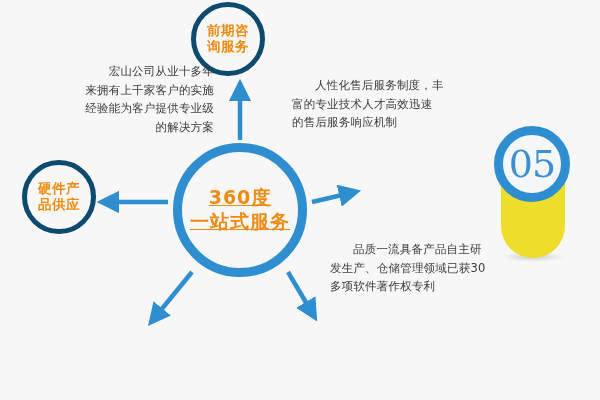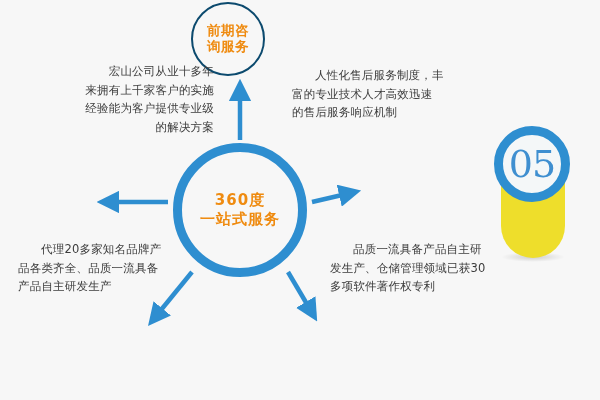--- a/index.html
+++ b/index.html
@@ -49,29 +49,30 @@
   }
 
   .hub {
     left: 173px;
     top: 143px;
     width: 134px;
     height: 134px;
     border: 9px solid #2e8ed0;
   }
   .hub .label {
-    font-size: 15px;
+    font-size: 19px;
     line-height: 1.25;
     letter-spacing: 1px;
+    text-decoration: underline;
   }
 
   .spoke {
     width: 74px;
     height: 74px;
-    border: 2px solid #0c4a6e;
+    border: 5px solid #0c4a6e;
   }
   .spoke .label {
     font-size: 13.5px;
   }
 
   .n-top    { left: 191px; top: 2px; }
   .n-right  { left: 360px; top: 160px; }
   .n-left   { left: 22px;  top: 160px; }
   .n-bleft  { left: 97px;  top: 319px; }
   .n-bright { left: 299px; top: 319px; }
@@ -80,21 +81,21 @@
   .desc {
     position: absolute;
     color: #3c3c3c;
     font-size: 11.5px;
     line-height: 1.62;
     letter-spacing: 0.2px;
     text-indent: 2em;
     white-space: normal;
   }
   .d-topleft  { left: 78px;  top: 62px;  width: 136px; text-align: right; }
-  .d-topright { left: 292px; top: 66px;  width: 152px; }
+  .d-topright { left: 292px; top: 76px;  width: 152px; }
   .d-left     { left: 18px;  top: 240px; width: 148px; }
   .d-right    { left: 330px; top: 240px; width: 156px; }
   .d-bottom   { left: 178px; top: 298px; width: 108px; }
 
   
   .badge-wrap {
     position: absolute;
     left: 494px;
     top: 126px;
     width: 76px;
@@ -161,24 +162,27 @@
 
   <div class="node hub">
     <span class="label">360度
 一站式服务</span>
   </div>
 
   <div class="node spoke n-top">
     <span class="label">前期咨
 询服务</span>
   </div>
+  <div class="node spoke n-left">
+    <span class="label">硬件产
+品供应</span>
+  </div>
 
   <div class="desc d-topleft">宏山公司从业十多年来拥有上千家客户的实施经验能为客户提供专业级的解决方案</div>
   <div class="desc d-topright">人性化售后服务制度，丰富的专业技术人才高效迅速的售后服务响应机制</div>
-  <div class="desc d-left">代理20多家知名品牌产品各类齐全、品质一流具备产品自主研发生产</div>
   <div class="desc d-right">品质一流具备产品自主研发生产、仓储管理领域已获30多项软件著作权专利</div>
 
   <div class="badge-wrap">
     <div class="badge-shadow"></div>
     <div class="badge-pill"></div>
     <div class="badge-circle">
       <span class="num">05</span>
     </div>
   </div>
 

